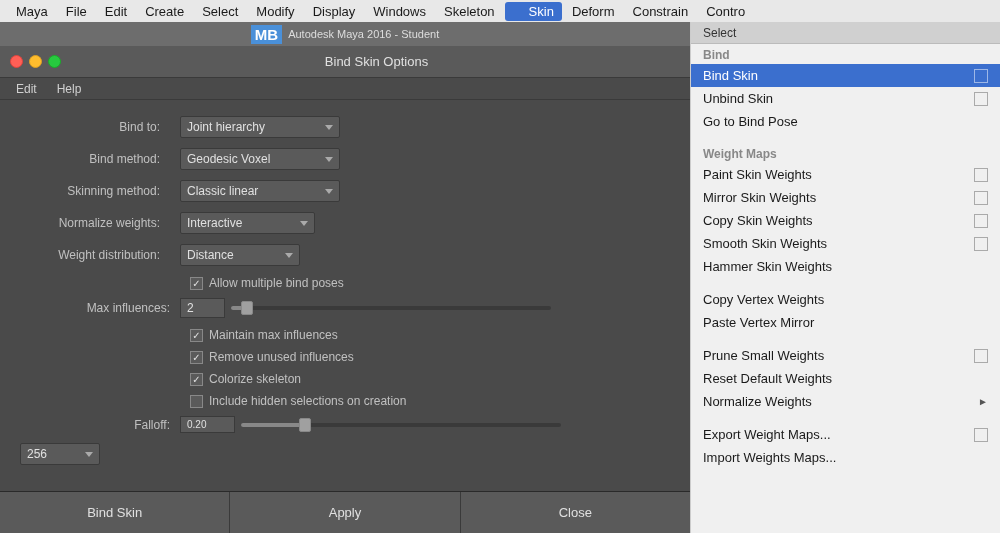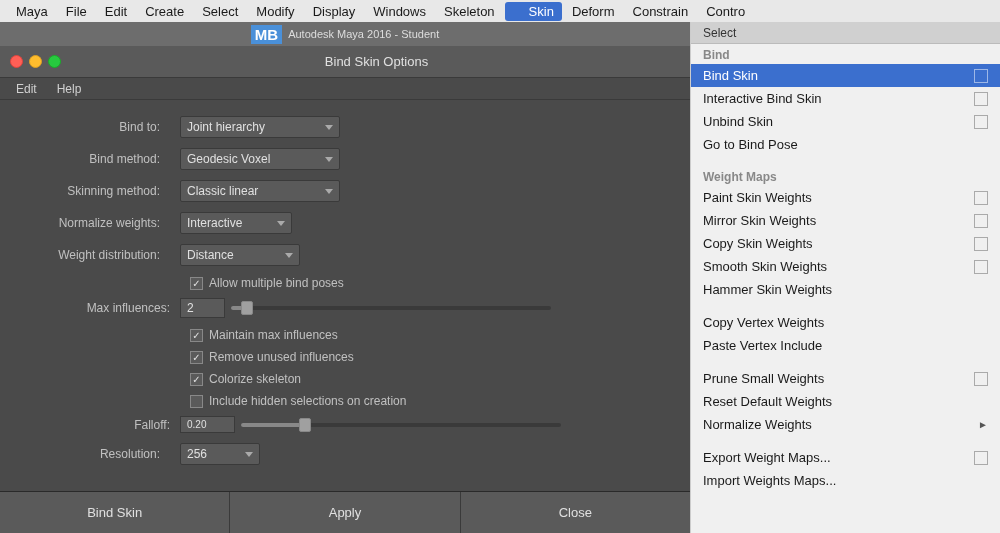--- a/index.html
+++ b/index.html
@@ -166,21 +166,21 @@
       height: 0;
       border-left: 4px solid transparent;
       border-right: 4px solid transparent;
       border-top: 5px solid #aaa;
       margin-left: 8px;
     }
 
     .dropdown-bind-to { width: 160px; }
     .dropdown-bind-method { width: 160px; }
     .dropdown-skinning { width: 160px; }
-    .dropdown-normalize { width: 112px; }
+    .dropdown-normalize { width: 135px; }
     .dropdown-weight-dist { width: 120px; }
     .dropdown-resolution { width: 80px; }
 
     
     .checkbox-row {
       display: flex;
       align-items: center;
       gap: 6px;
       margin-bottom: 8px;
       padding-left: 170px;
@@ -466,21 +466,20 @@
       <div class="slider-row">
         <div class="slider-label">Falloff:</div>
         <input type="text" class="slider-value" value="0.20" style="border: 1px solid rgb(58, 58, 58); background: rgb(90, 90, 90); color: rgb(224, 224, 224); font-size: 10px; padding: 2px 6px; width: 55px;">
         <div class="slider-track">
           <div class="slider-fill" style="width: 20%;"></div>
           <div class="slider-thumb" style="left: 20%;"></div>
         </div>
       </div>
 
       <div class="form-row">
-        <div class="form-label">Resolution:</div>
         <div class="form-control">
           <div class="dropdown dropdown-resolution">
             <span>256</span>
             <div class="dropdown-arrow"></div>
           </div>
         </div>
       </div>
 
     </div>
 
@@ -497,24 +496,20 @@
       <span>Select</span>
     </div>
 
     <div class="skin-menu-section-label">Bind</div>
 
     <div class="skin-menu-item active">
       <span>Bind Skin</span>
       <span class="menu-item-icon"></span>
     </div>
     <div class="skin-menu-item">
-      <span>Interactive Bind Skin</span>
-      <span class="menu-item-icon"></span>
-    </div>
-    <div class="skin-menu-item">
       <span>Unbind Skin</span>
       <span class="menu-item-icon"></span>
     </div>
     <div class="skin-menu-item">
       <span>Go to Bind Pose</span>
     </div>
 
     <div class="skin-menu-divider"></div>
 
     <div class="skin-menu-section-label">Weight Maps</div>
@@ -538,21 +533,21 @@
     <div class="skin-menu-item">
       <span>Hammer Skin Weights</span>
     </div>
 
     <div class="skin-menu-divider"></div>
 
     <div class="skin-menu-item">
       <span>Copy Vertex Weights</span>
     </div>
     <div class="skin-menu-item">
-      <span>Paste Vertex Include</span>
+      <span>Paste Vertex Mirror</span>
     </div>
 
     <div class="skin-menu-divider"></div>
 
     <div class="skin-menu-item">
       <span>Prune Small Weights</span>
       <span class="menu-item-icon"></span>
     </div>
     <div class="skin-menu-item">
       <span>Reset Default Weights</span>

